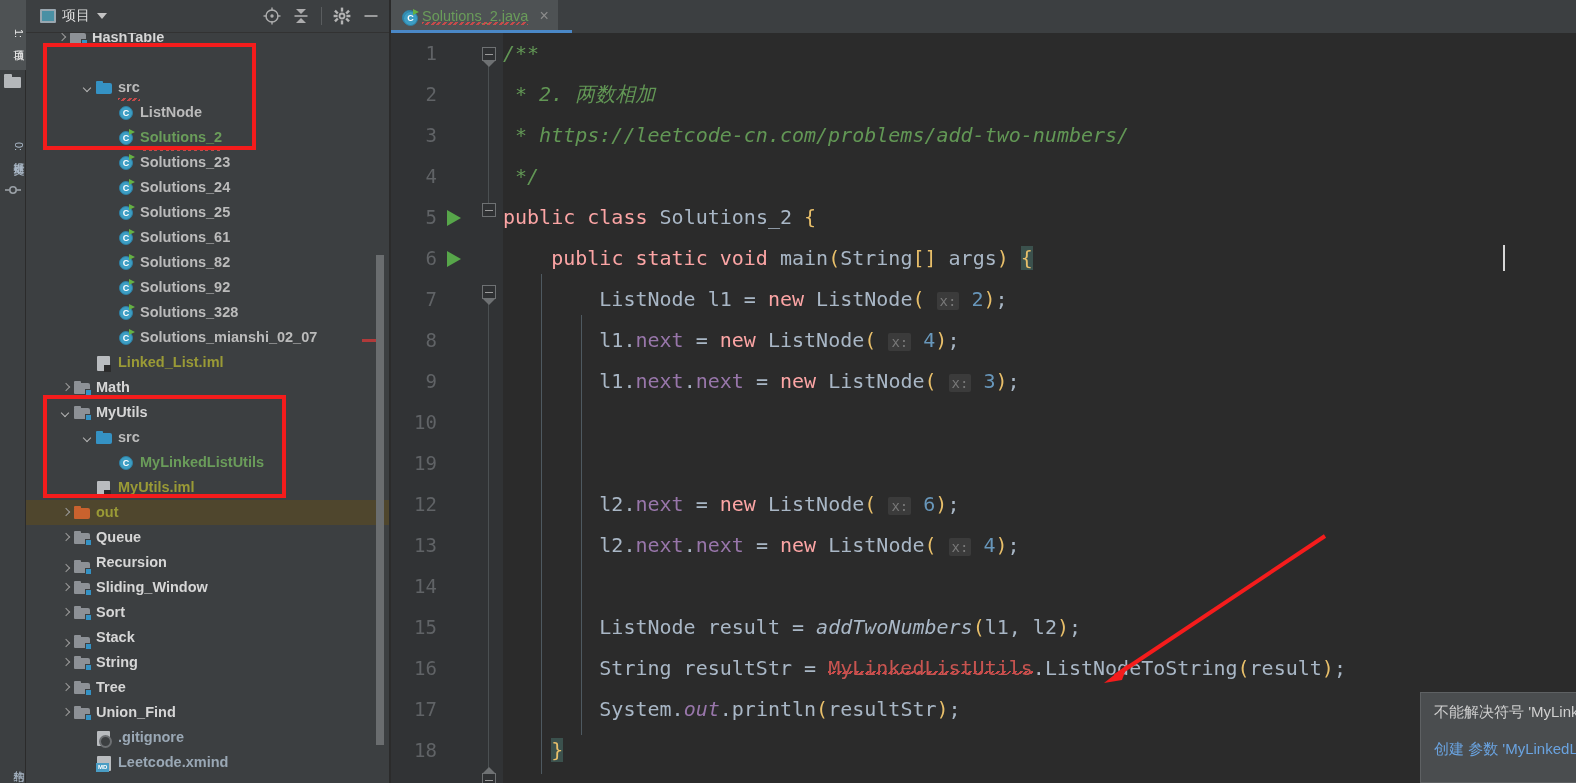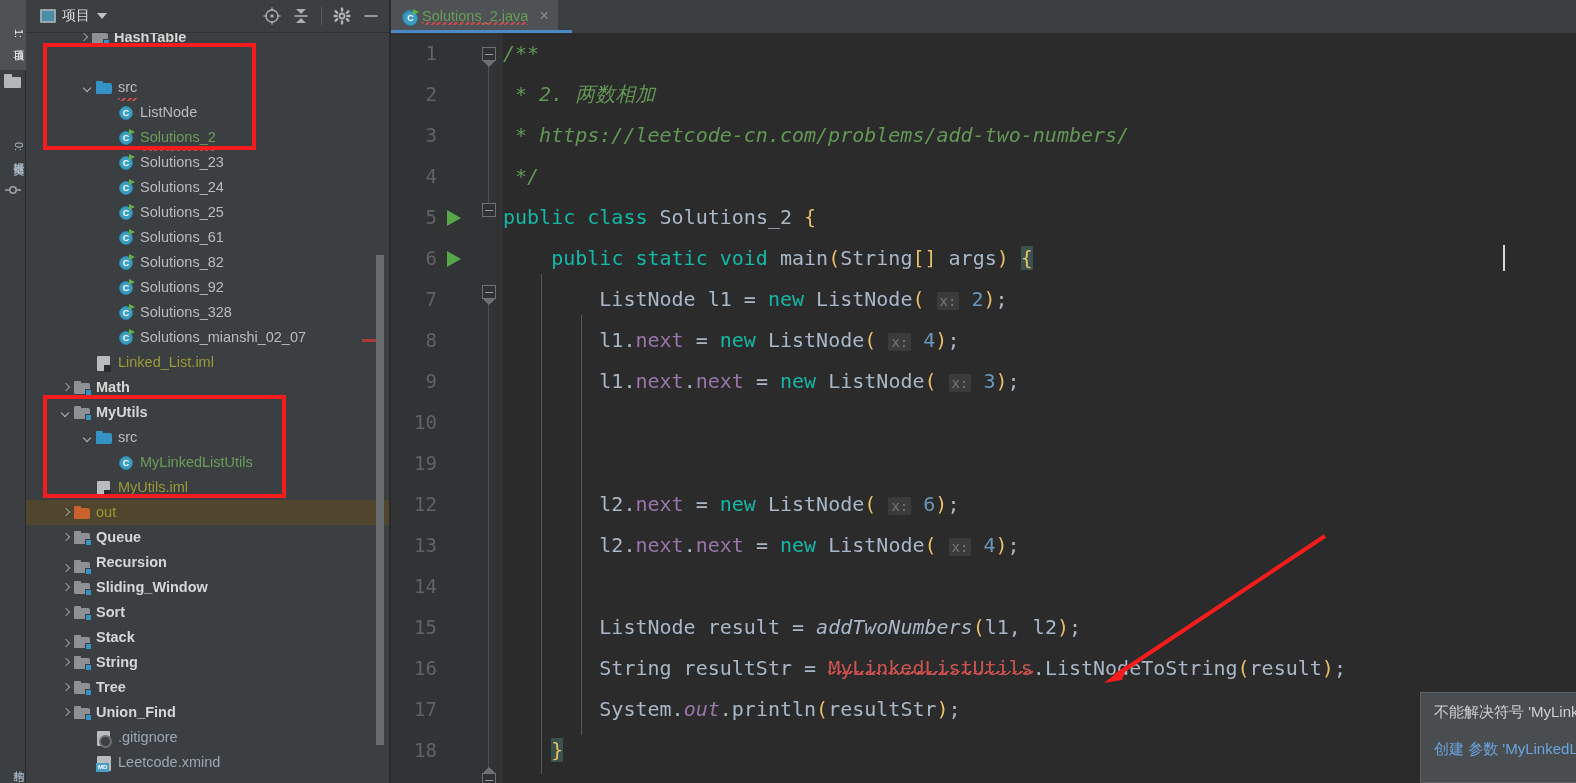--- a/index.html
+++ b/index.html
@@ -66,21 +66,21 @@
     content: ""; position: absolute; left: 3px; top: 2px;
     width: 5px; height: 5px; border-right: 1.6px solid #9a9a9a; border-top: 1.6px solid #9a9a9a;
     transform: rotate(45deg);
   }
   .arrow.down::before {
     content: ""; position: absolute; left: 2px; top: 3px;
     width: 5px; height: 5px; border-right: 1.6px solid #b5b5b5; border-bottom: 1.6px solid #b5b5b5;
     transform: rotate(45deg);
   }
   .ic { width: 17px; height: 17px; flex: 0 0 17px; margin-right: 5px; position: relative; }
-  .lbl { line-height: 25px; }
+  .lbl { line-height: 25px; font-weight: bold; }
   .b { font-weight: bold; color: #d6d6d6; }
   .green { color: #6a9c5a; }
   .yellowish { color: #9a9a36; }
   .bluegrey { color: #9aa8b5; }
   .squig { position: relative; }
   .squig::after {
     content: ""; position: absolute; left: 0; right: 0; bottom: -1px; height: 3px;
     background: repeating-linear-gradient(135deg,#cc4b4b 0 2px, transparent 2px 4px);
     opacity: .95;
   }
@@ -156,21 +156,21 @@
   .foldbox.tip::after {
     content:""; position:absolute; left:-1px; bottom:-7px; width:0;height:0;
     border-left:7px solid transparent;border-right:7px solid transparent;border-top:7px solid #6e7173;
   }
   .foldbox.tipup::after {
     content:""; position:absolute; left:-1px; top:-7px; width:0;height:0;
     border-left:7px solid transparent;border-right:7px solid transparent;border-bottom:7px solid #6e7173;
   }
   .indent-guide { position: absolute; width: 1px; background: #4e5960; }
 
-  .kw { color: #14b8a6; }
+  .kw { color: #fca5a5; }
   .cmt { color: #629755; font-style: italic; }
   .num { color: #6897bb; }
   .fld { color: #9876aa; }
   .err { color: #c75450; }
   .brk { color: #a9b7c6; }
   .paren { color: #e8bf6a; }
   .itl { font-style: italic; }
   .hint { color: #787878; background: #3b3b3b; font-size: 14px; padding: 1px 3px; border-radius: 2px; }
   .errsquig { position: relative; }
   .errsquig::after {
@@ -253,21 +253,21 @@
             <rect x="2.2" y="10.9" width="2.4" height="4" transform="rotate(45 3.4 12.9)"></rect>
           </g>
         </svg>
         <svg class="hdr-ico" viewBox="0 0 18 18">
           <line x1="2.5" y1="9" x2="15.5" y2="9" stroke="#c0c0c0" stroke-width="1.7"></line>
         </svg>
       </div>
     </div>
 
     <div class="tree" id="tree-container">
-        <div class="row" style="position: absolute; top: -8px; left: 0px; width: 364px; padding-left: 52px;">
+        <div class="row" style="position: absolute; top: -8px; left: 0px; width: 364px; padding-left: 30px;">
           <span class="arrow right"></span>
           <span class="ic">
             <span class="folder mod">
               <span class="f1"></span>
               <span class="f2"></span>
               <span class="badge"></span>
             </span>
           </span>
           <span class="lbl b">HashTable</span>
         </div>

